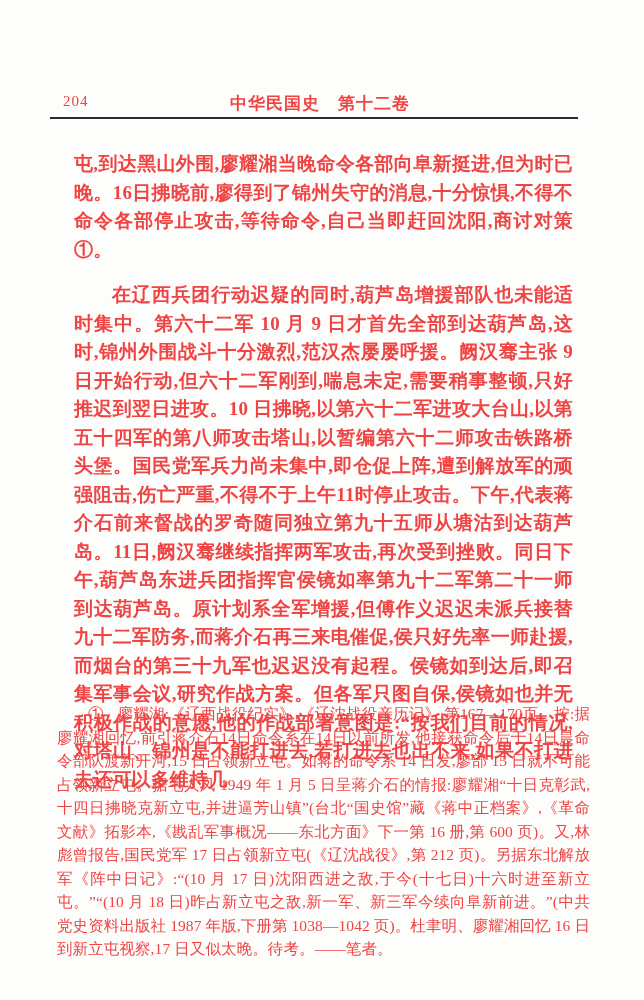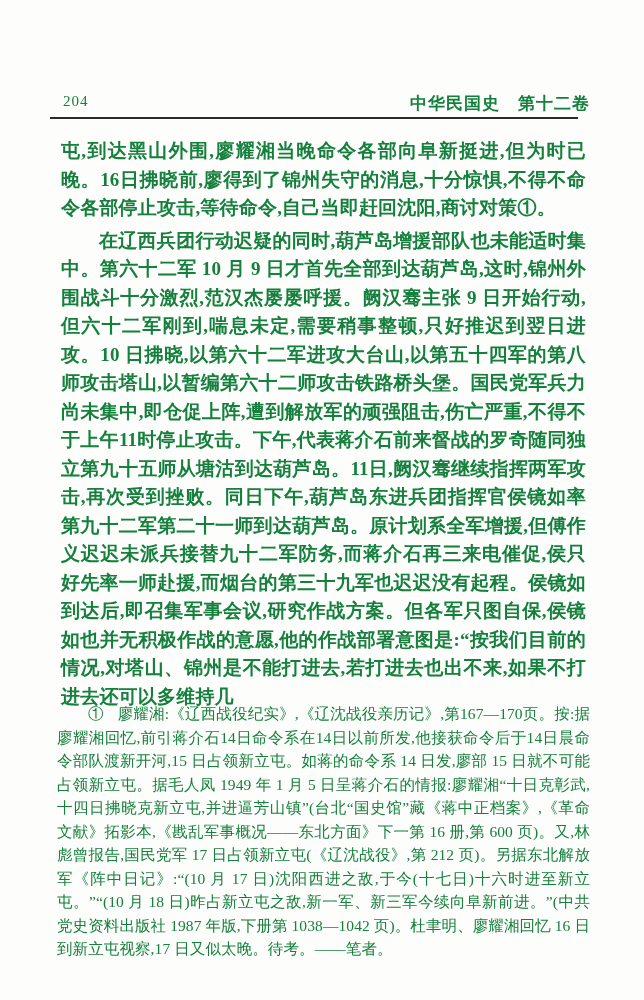--- a/index.html
+++ b/index.html
@@ -5,21 +5,21 @@
   html, body {
     margin: 0;
     padding: 0;
     background: #fdfdfb;
   }
   .page {
     position: relative;
     width: 644px;
     height: 1000px;
     background: #fdfdfb;
-    color: #15803d;
+    color: #ef4444;
     font-family: "Liberation Serif", "DejaVu Serif", serif;
     overflow: hidden;
   }
 
   
   .running-head {
     position: absolute;
     top: 92px;
     left: 50px;
     right: 54px;
@@ -31,21 +31,21 @@
     top: 1px;
     font-size: 15px;
     letter-spacing: 1px;
     font-family: "Liberation Serif", "DejaVu Serif", serif;
   }
   .running-title {
     position: absolute;
     left: 0;
     right: 0;
     top: 0;
-    text-align: right;
+    text-align: center;
     font-family: "Liberation Sans", "DejaVu Sans", sans-serif;
     font-weight: bold;
     font-size: 17px;
     letter-spacing: 1px;
   }
   .head-rule {
     position: absolute;
     top: 117px;
     left: 50px;
     width: 528px;
@@ -58,21 +58,21 @@
     position: absolute;
     top: 133px;
     left: 57px;
     width: 533px;
     font-size: 19px;
     line-height: 28.5px;
     text-align: justify;
     font-weight: 600;
     letter-spacing: 0.2px;
   }
-  .para { margin: 4px; padding: 0; }
+  .para { margin: 17px; padding: 0; }
   .para.indent { text-indent: 2em; font-family: Liberation Serif, serif; }
 
   
   .footnotes {
     position: absolute;
     top: 702px;
     left: 57px;
     width: 533px;
     font-size: 15.5px;
     line-height: 23.5px;

